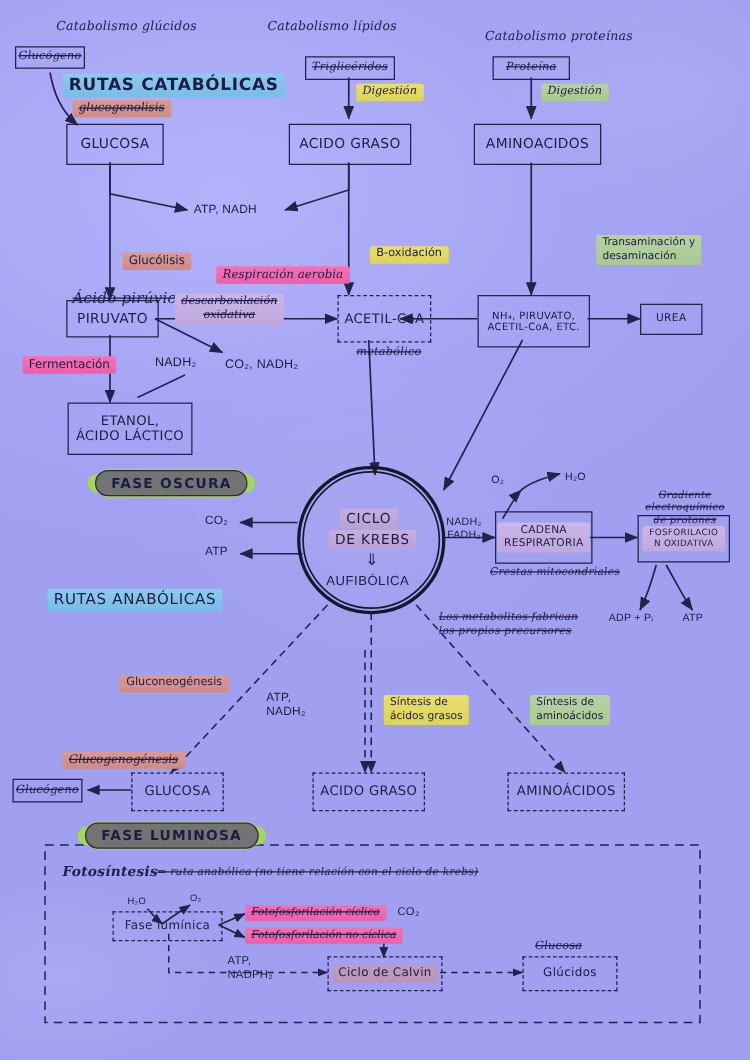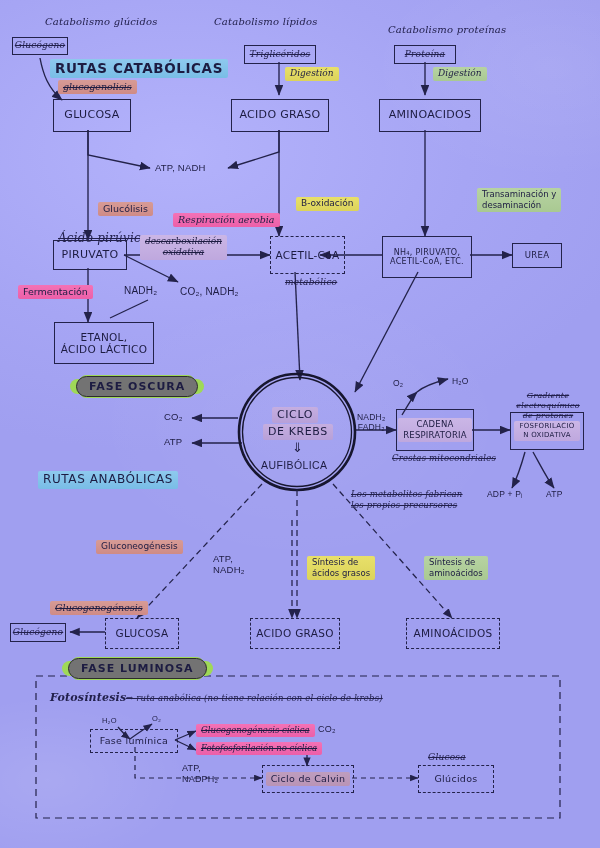--- a/index.html
+++ b/index.html
@@ -334,21 +334,21 @@
   <div class="hand" style="left:50px;top:691px;font-size:11px;font-weight:bold;">Fotosíntesis</div>
   <div class="hand strike" style="left:126px;top:693px;font-size:8.5px;">⇒ ruta anabólica (no tiene relación con el ciclo de krebs)</div>
 
   <div class="txt" style="left:102px;top:716px;font-size:7.5px;">H₂O</div>
   <div class="txt" style="left:152px;top:714px;font-size:7.5px;">O₂</div>
 
   <div class="box dashed" style="left:90px;top:729px;width:86px;height:22px;font-size:9.5px;">
     <span>Fase lumínica</span>
   </div>
 
-  <div class="hl hl-pink cursive strike" style="left:196px;top:724px;font-size:8.5px;">Glucogenogénesis cíclica</div>
+  <div class="hl hl-pink cursive strike" style="left:196px;top:724px;font-size:8.5px;">Fotofosforilación cíclica</div>
   <div class="hl hl-pink cursive strike" style="left:196px;top:742px;font-size:8.5px;">Fotofosforilación no cíclica</div>
 
   <div class="txt" style="left:318px;top:724px;font-size:9px;">CO₂</div>
   <div class="txt" style="left:182px;top:763px;font-size:9px;">ATP,
 NADPH₂</div>
 
   <div class="box dashed" style="left:262px;top:765px;width:90px;height:26px;">
     <span class="hl hl-salmon" style="position:static;font-size:9.5px;background:linear-gradient(rgba(215,155,150,.55),rgba(207,139,134,.55));">Ciclo de Calvin</span>
   </div>
 

